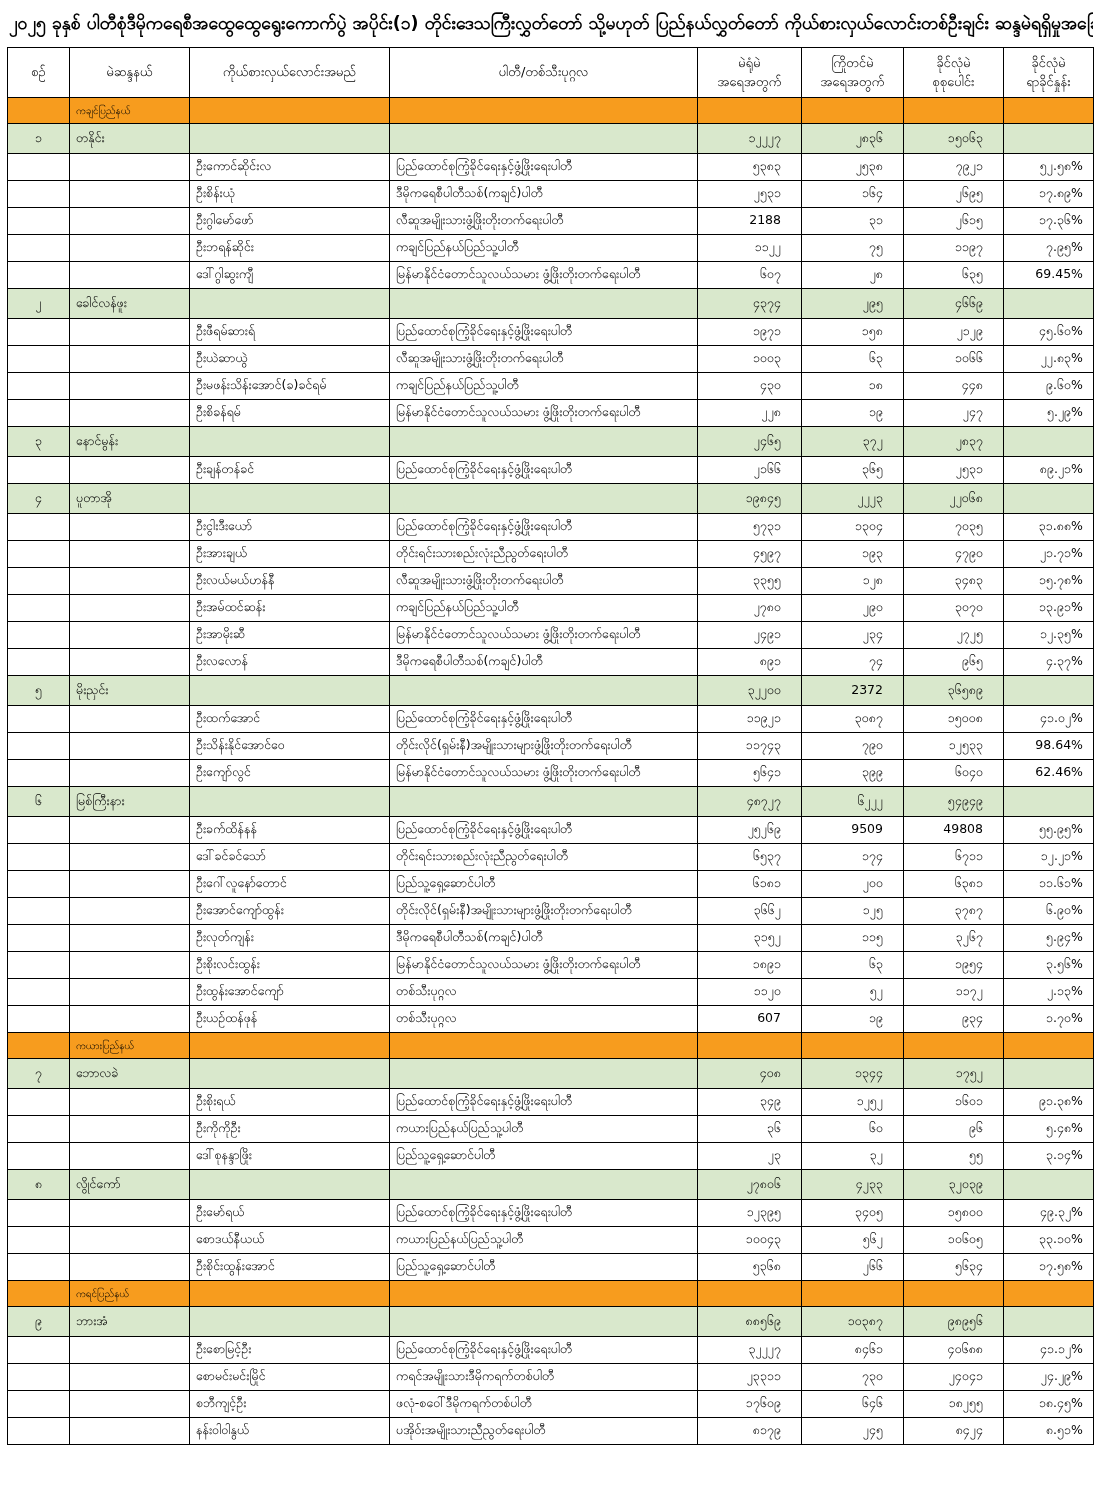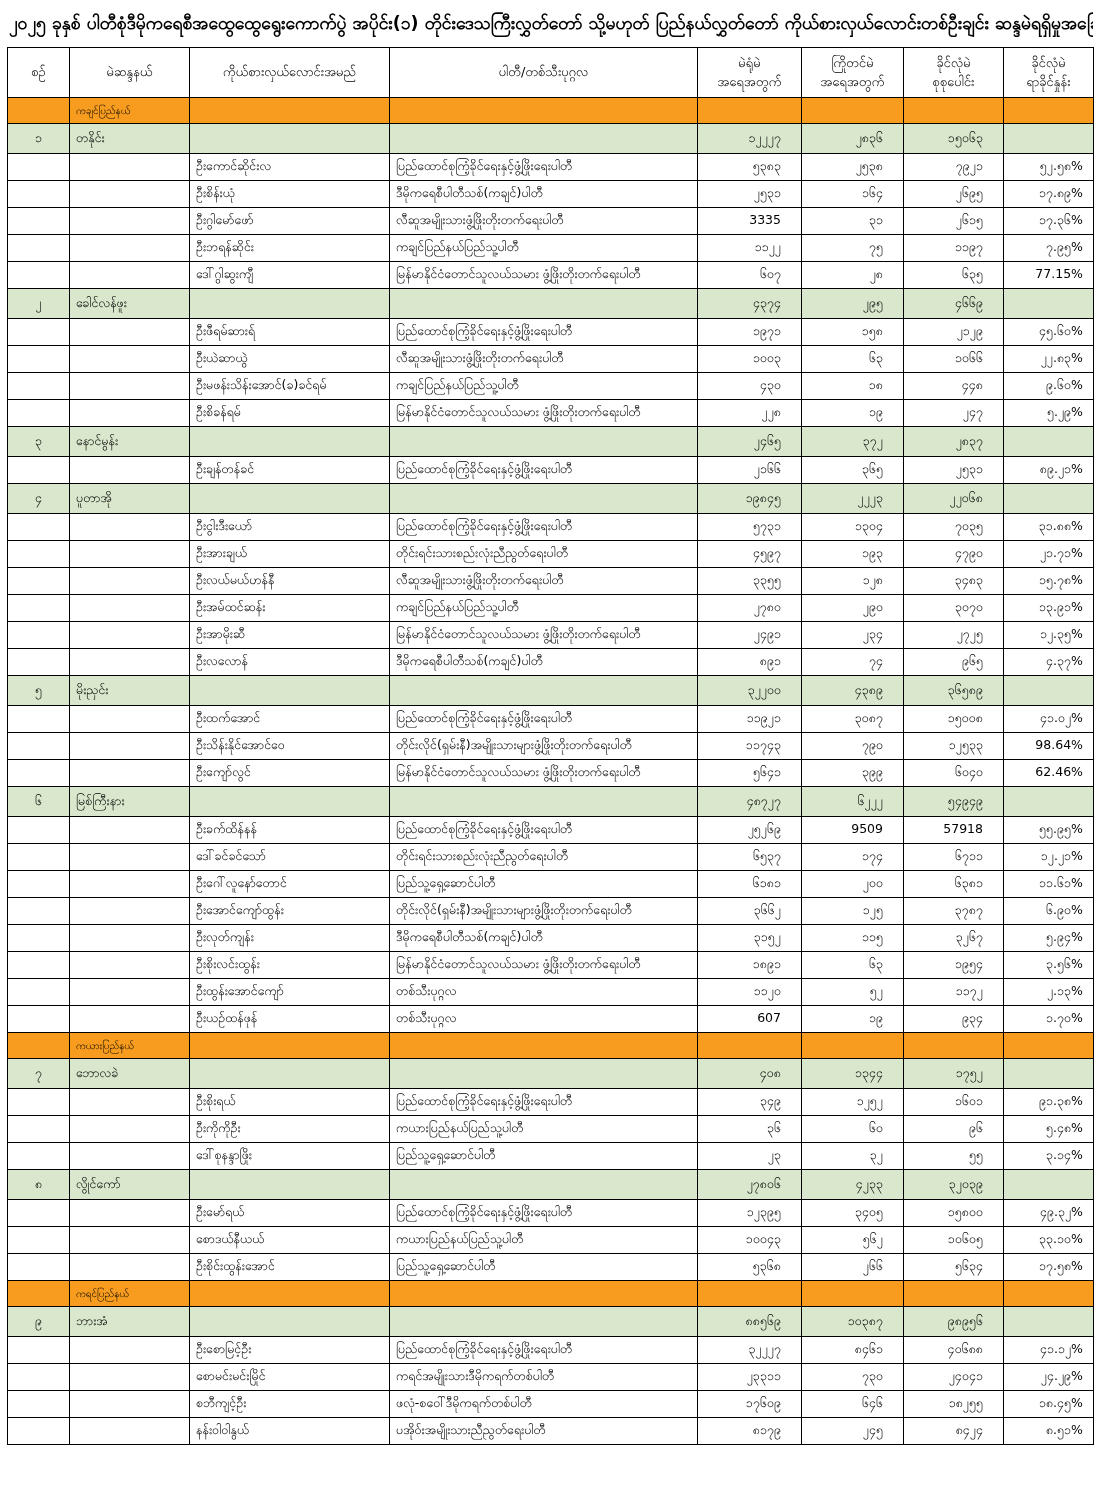--- a/index.html
+++ b/index.html
@@ -92,21 +92,21 @@
           <td class="num">၂၅၃၁</td>
           <td class="num">၁၆၄</td>
           <td class="num">၂၆၉၅</td>
           <td class="pct">၁၇.၈၉%</td>
         </tr>
         <tr class="cand-row">
           <td class="ctr"></td>
           <td class="txt"></td>
           <td class="txt">ဦးဂွါမော်ဖော်</td>
           <td class="txt">လီဆူအမျိုးသားဖွံ့ဖြိုးတိုးတက်ရေးပါတီ</td>
-          <td class="num">3335</td>
+          <td class="num">2188</td>
           <td class="num">၃၁</td>
           <td class="num">၂၆၁၅</td>
           <td class="pct">၁၇.၃၆%</td>
         </tr>
         <tr class="cand-row">
           <td class="ctr"></td>
           <td class="txt"></td>
           <td class="txt">ဦးဘရန်ဆိုင်း</td>
           <td class="txt">ကချင်ပြည်နယ်ပြည်သူ့ပါတီ</td>
           <td class="num">၁၁၂၂</td>
@@ -115,21 +115,21 @@
           <td class="pct">၇.၉၅%</td>
         </tr>
         <tr class="cand-row">
           <td class="ctr"></td>
           <td class="txt"></td>
           <td class="txt">ဒေါ်ဂွါဆွးကျီ</td>
           <td class="txt">မြန်မာနိုင်ငံတောင်သူလယ်သမား ဖွံ့ဖြိုးတိုးတက်ရေးပါတီ</td>
           <td class="num">၆၀၇</td>
           <td class="num">၂၈</td>
           <td class="num">၆၃၅</td>
-          <td class="pct">77.15%</td>
+          <td class="pct">69.45%</td>
         </tr>
         <tr class="const-row">
           <td class="ctr">၂</td>
           <td class="txt">ခေါင်လန်ဖူး</td>
           <td class="txt"></td>
           <td class="txt"></td>
           <td class="num">၄၃၇၄</td>
           <td class="num">၂၉၅</td>
           <td class="num">၄၆၆၉</td>
           <td class="pct"></td>
@@ -263,21 +263,21 @@
           <td class="num">၇၄</td>
           <td class="num">၉၆၅</td>
           <td class="pct">၄.၃၇%</td>
         </tr>
         <tr class="const-row">
           <td class="ctr">၅</td>
           <td class="txt">မိုးညှင်း</td>
           <td class="txt"></td>
           <td class="txt"></td>
           <td class="num">၃၂၂၀၀</td>
-          <td class="num">၄၃၈၉</td>
+          <td class="num">2372</td>
           <td class="num">၃၆၅၈၉</td>
           <td class="pct"></td>
         </tr>
         <tr class="cand-row">
           <td class="ctr"></td>
           <td class="txt"></td>
           <td class="txt">ဦးထက်အောင်</td>
           <td class="txt">ပြည်ထောင်စုကြံ့ခိုင်ရေးနှင့်ဖွံ့ဖြိုးရေးပါတီ</td>
           <td class="num">၁၁၉၂၁</td>
           <td class="num">၃၀၈၇</td>
@@ -314,21 +314,21 @@
           <td class="num">၅၄၉၄၉</td>
           <td class="pct"></td>
         </tr>
         <tr class="cand-row">
           <td class="ctr"></td>
           <td class="txt"></td>
           <td class="txt">ဦးခက်ထိန်နန်</td>
           <td class="txt">ပြည်ထောင်စုကြံ့ခိုင်ရေးနှင့်ဖွံ့ဖြိုးရေးပါတီ</td>
           <td class="num">၂၅၂၆၉</td>
           <td class="num">9509</td>
-          <td class="num">57918</td>
+          <td class="num">49808</td>
           <td class="pct">၅၅.၉၅%</td>
         </tr>
         <tr class="cand-row">
           <td class="ctr"></td>
           <td class="txt"></td>
           <td class="txt">ဒေါ်ခင်ခင်သော်</td>
           <td class="txt">တိုင်းရင်းသားစည်းလုံးညီညွတ်ရေးပါတီ</td>
           <td class="num">၆၅၃၇</td>
           <td class="num">၁၇၄</td>
           <td class="num">၆၇၁၁</td>

